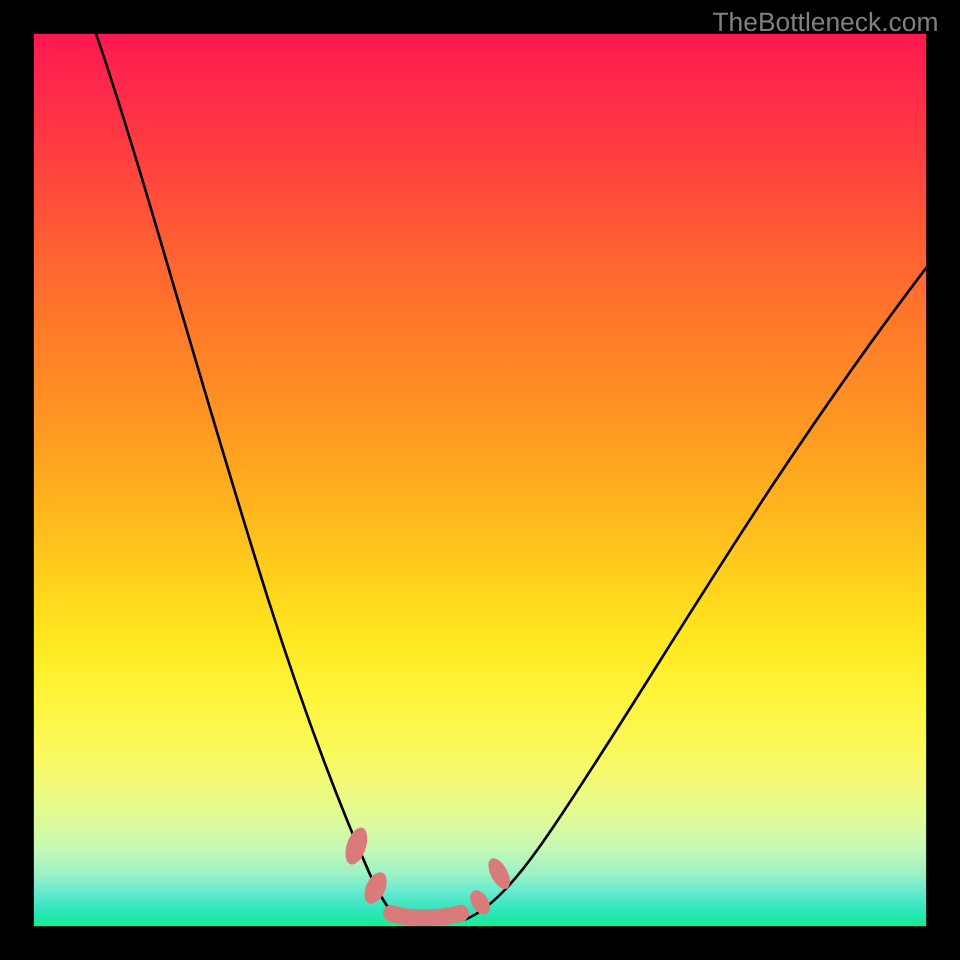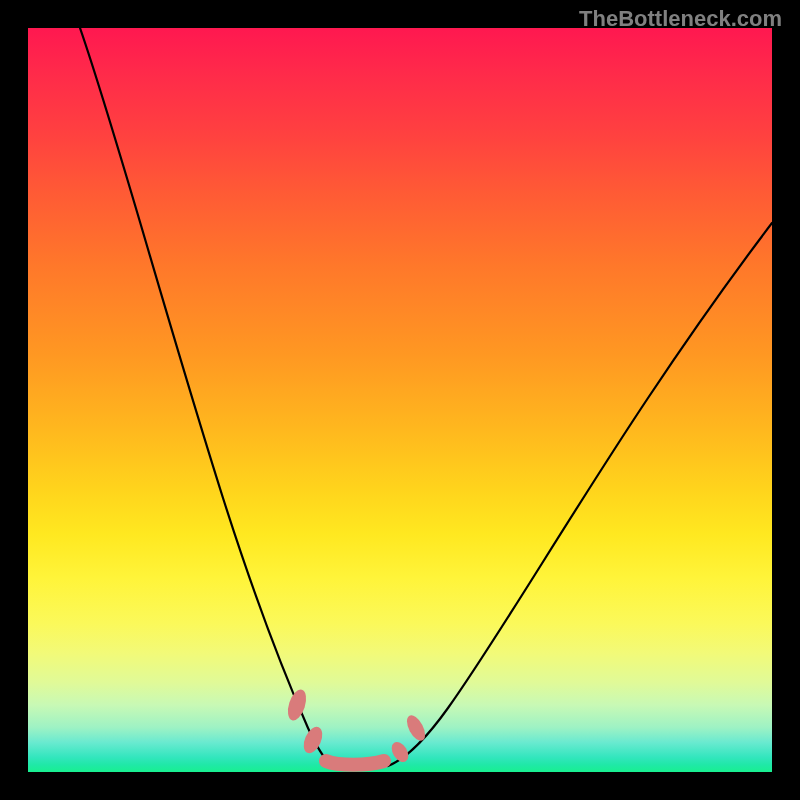--- a/index.html
+++ b/index.html
@@ -10,21 +10,21 @@
     background: #000;
     position: relative;
     font-family: Arial, sans-serif;
   }
   .watermark {
     position: absolute;
     top: 6px;
     right: 18px;
     color: #808080;
     font-size: 22px;
-    font-weight: 700;
+    font-weight: 400;
     z-index: 10;
   }
   .plot-area {
     position: absolute;
     top: 28px;
     left: 28px;
     width: 744px;
     height: 744px;
     overflow: hidden;
   }

